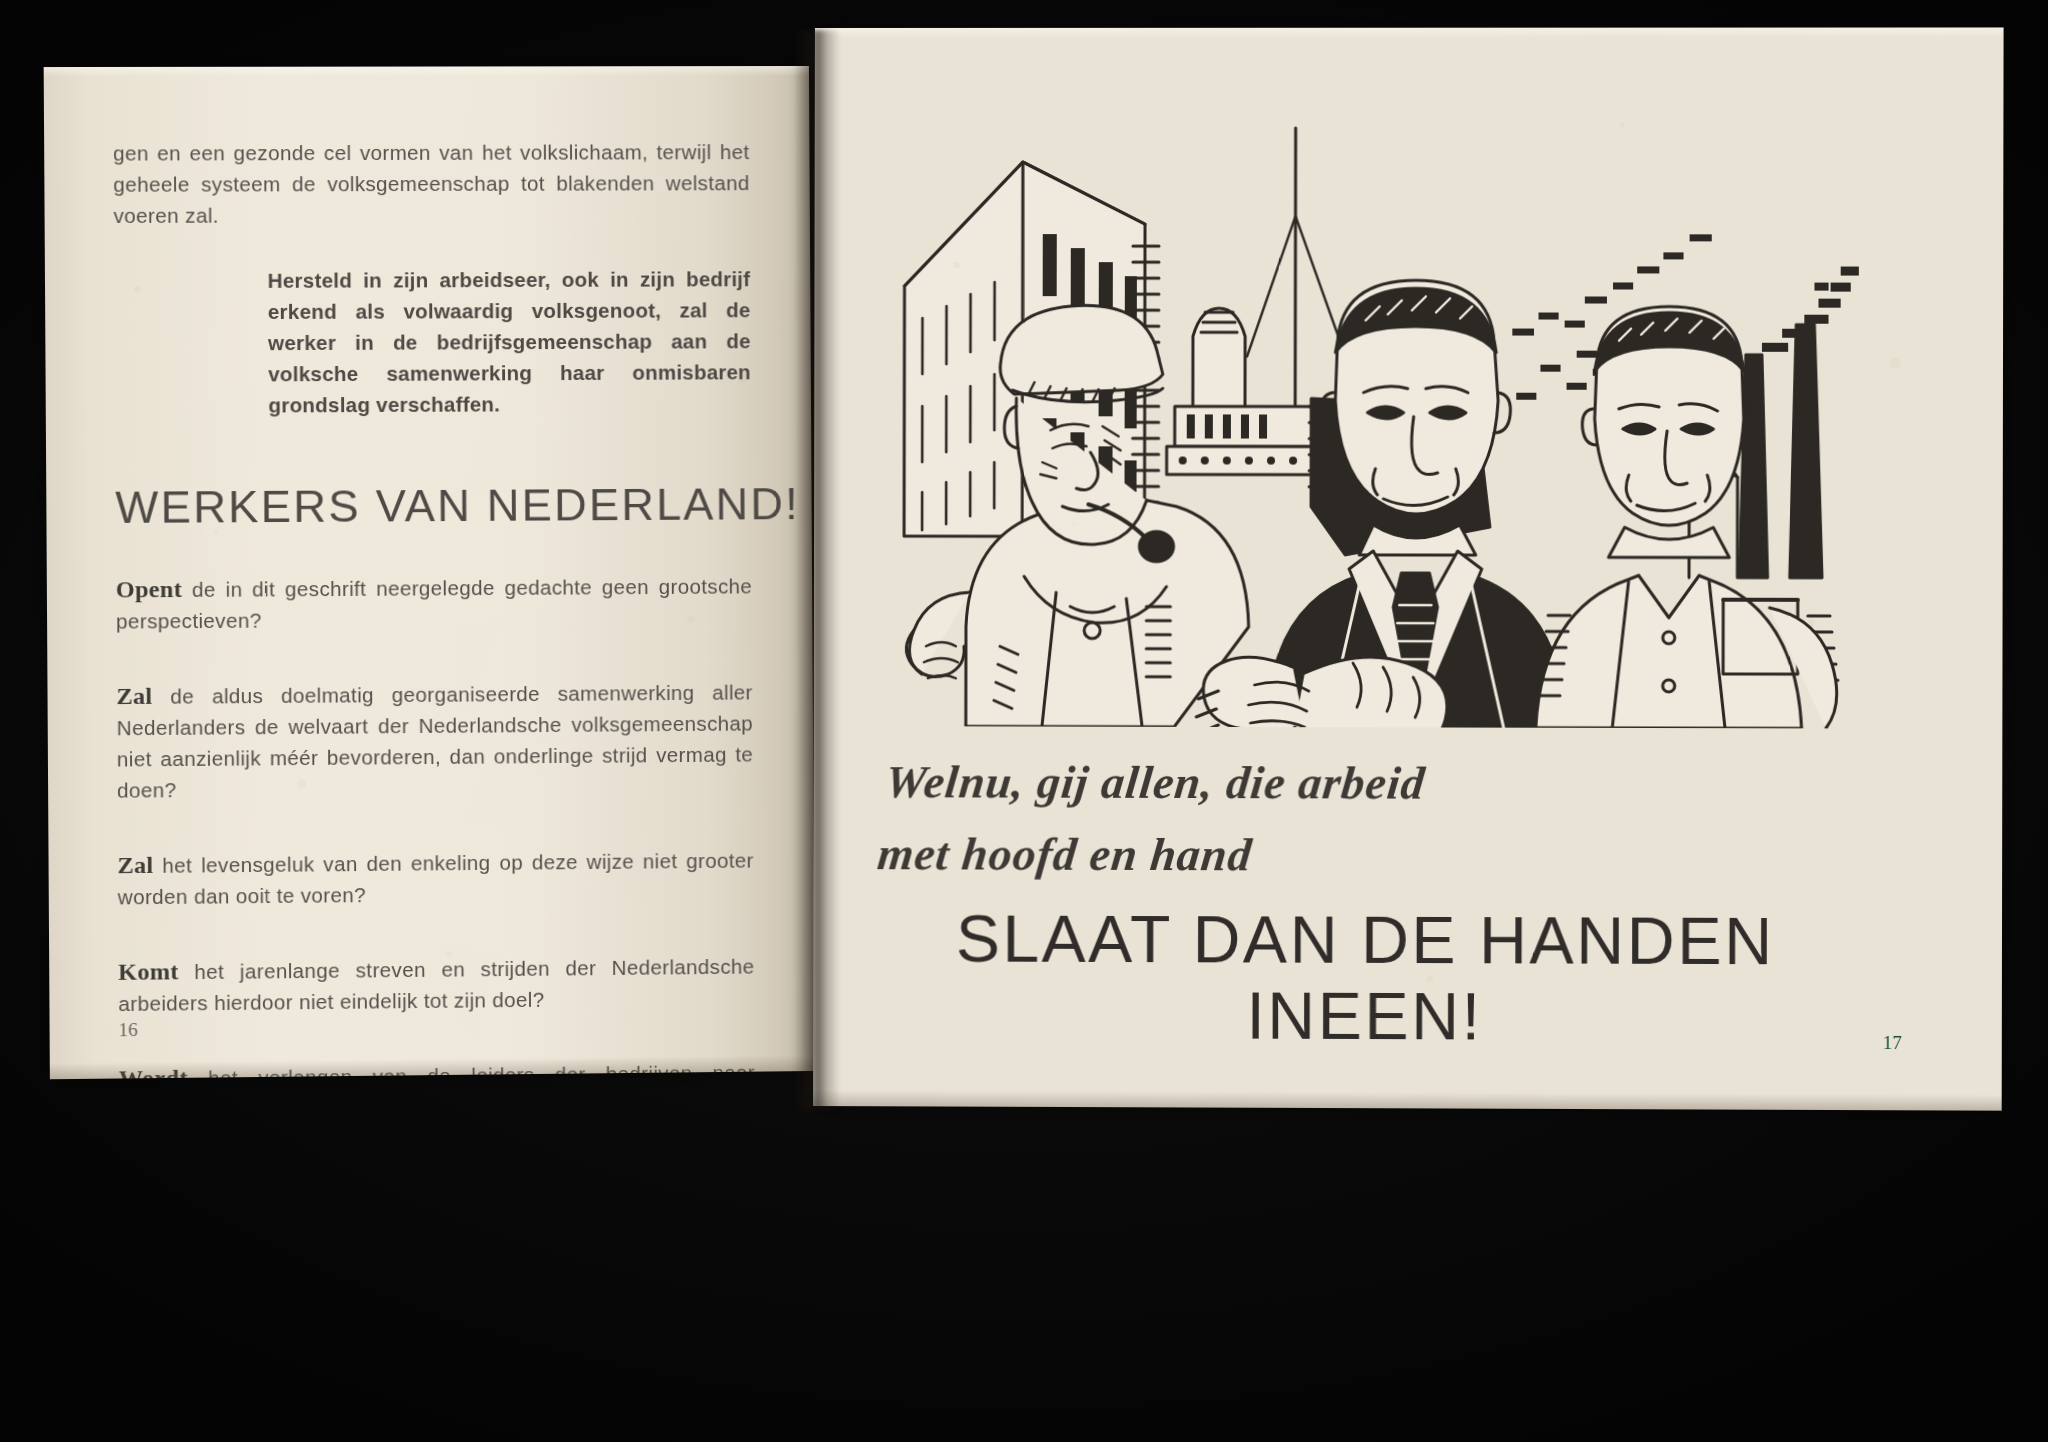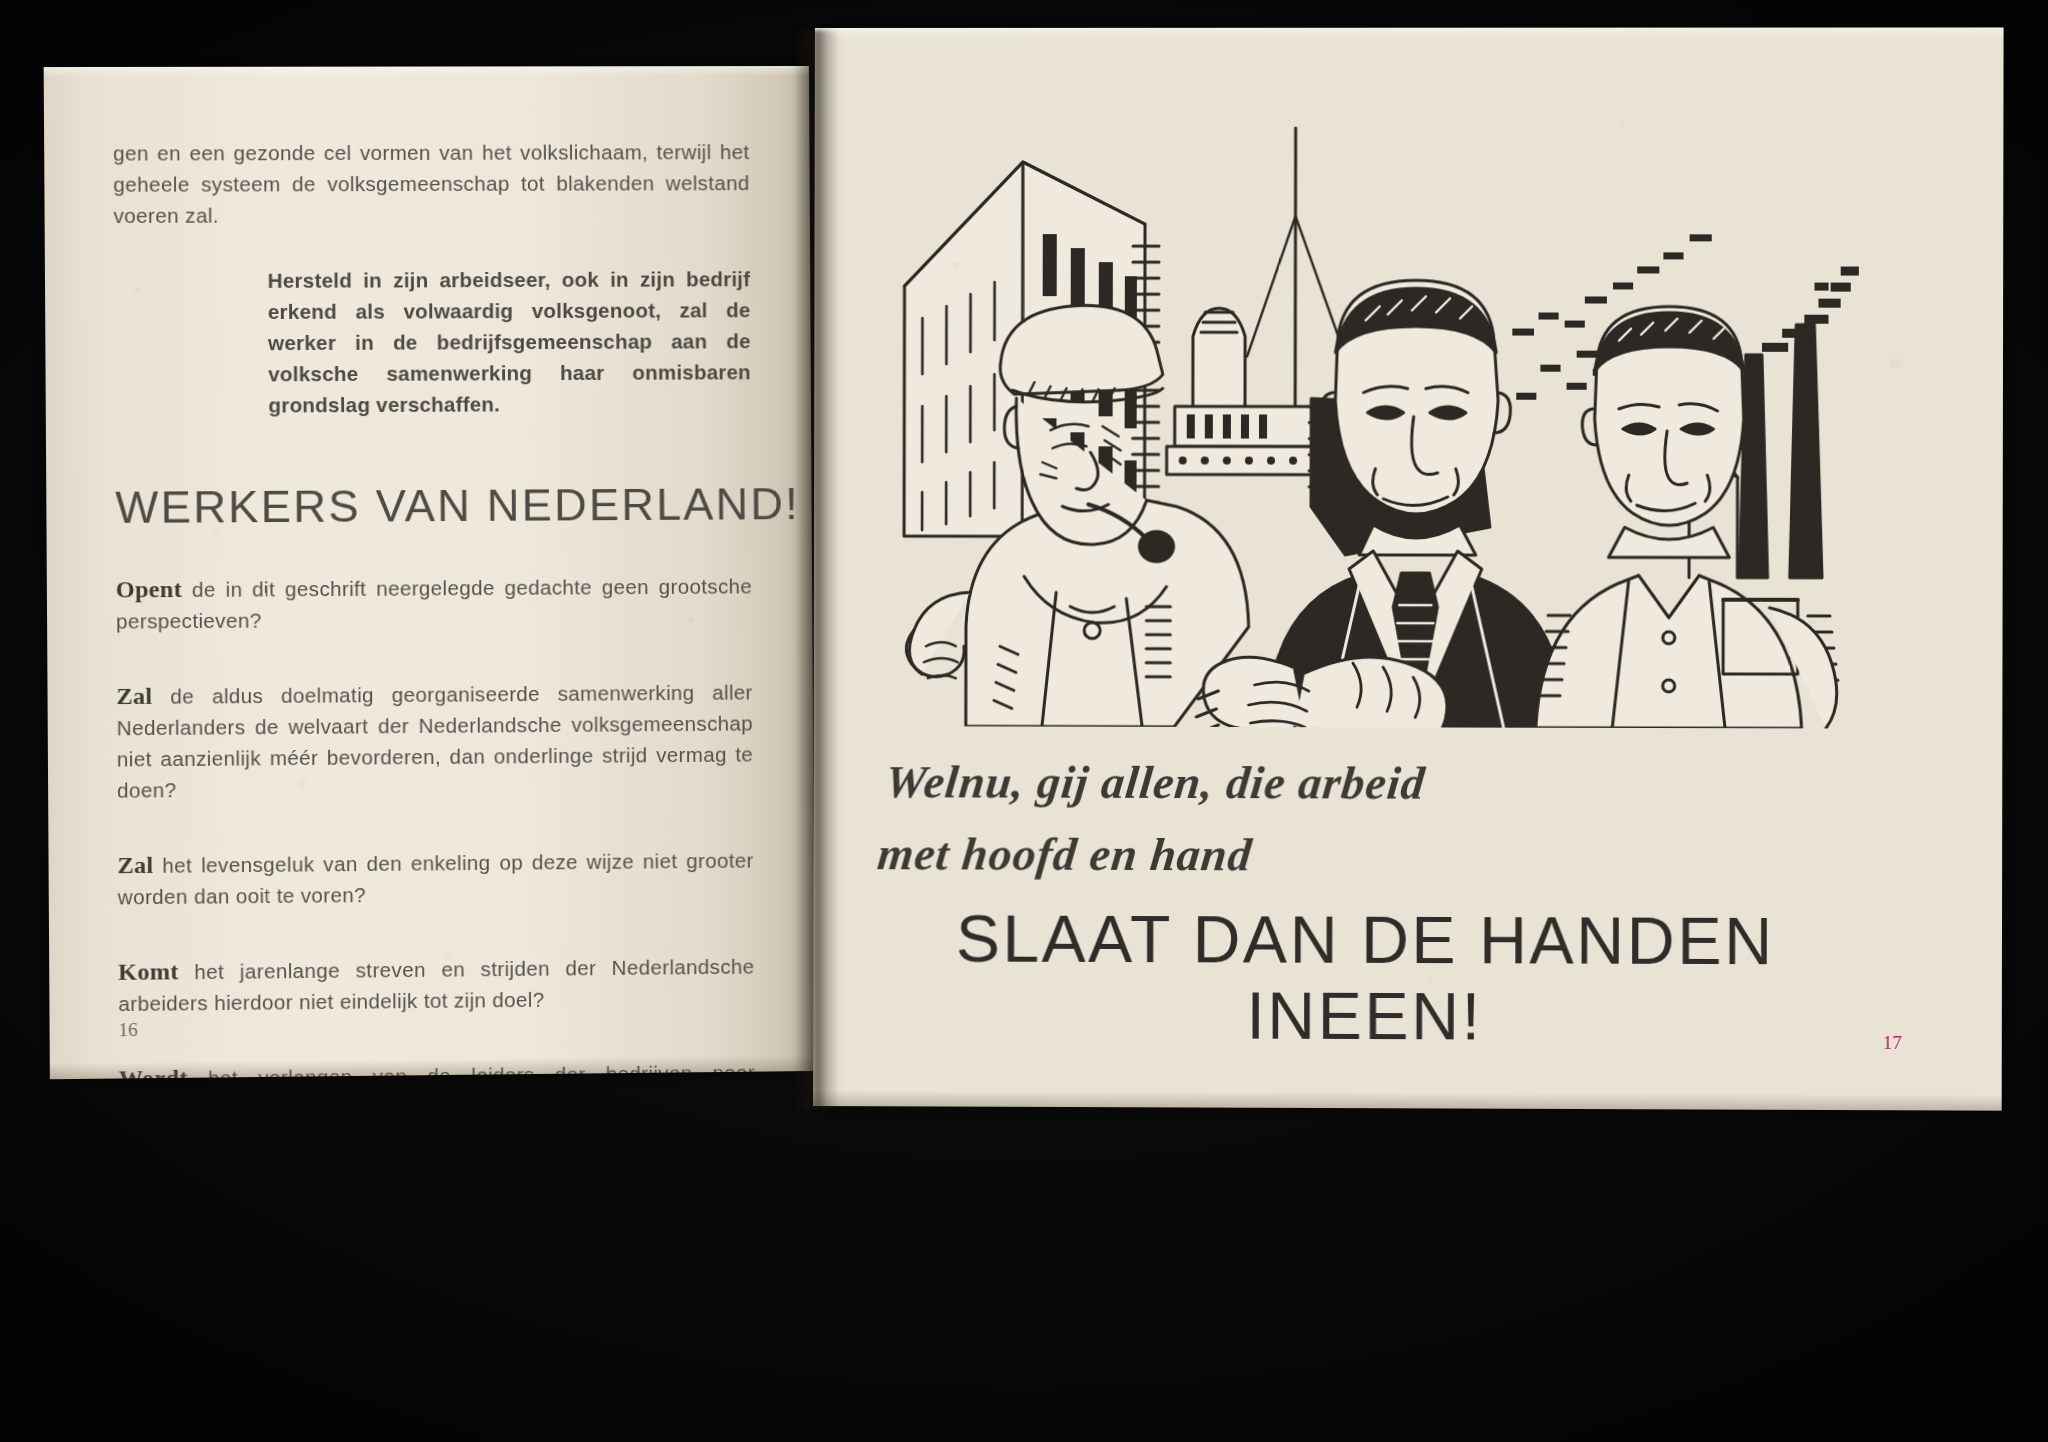--- a/index.html
+++ b/index.html
@@ -206,21 +206,21 @@
     color: #2f2c29;
   }
   .slogan-line { display: block; white-space: nowrap; }
 
   .page-num-right {
     position: absolute;
     left: 1065px;
     top: 1000px;
     font-family: "Liberation Serif", serif;
     font-size: 19px;
-    color: #be185d;
+    color: #14532d;
   }
 
   
   .edge-top {
     position: absolute;
     left: 0; top: 0; right: 0; height: 10px;
     background: linear-gradient(to bottom, rgba(255,252,244,0.55), rgba(255,252,244,0));
     pointer-events: none;
   }
   .edge-bottom {

